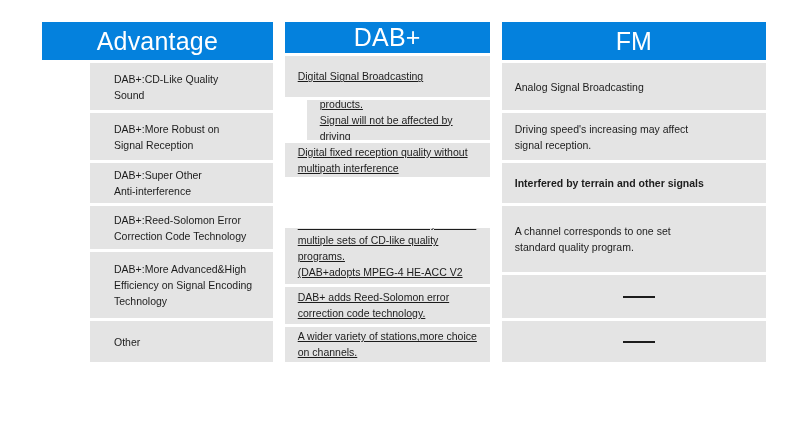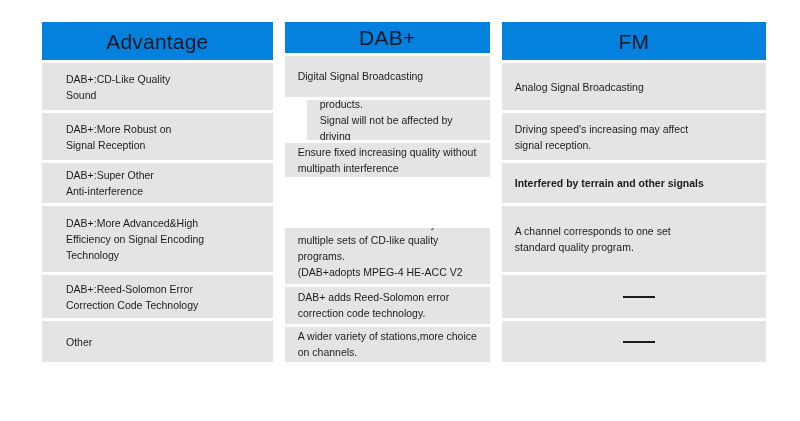--- a/index.html
+++ b/index.html
@@ -31,22 +31,22 @@
     flex-direction: column;
     gap: 3px;
   }
   .col-1 { width: 234px; }
   .col-2 { width: 208px; }
   .col-3 { width: 268px; }
 
   .col-header {
     height: 38px;
     background: #0481dd;
-    color: #0f172a;
-    font-size: 21px;
+    color: #ffffff;
+    font-size: 25px;
     display: flex;
     align-items: center;
     justify-content: center;
     letter-spacing: 0.2px;
     font-weight: normal;
     line-height: 1;
     box-sizing: border-box;
   }
 
   .cell {
@@ -54,22 +54,22 @@
     color: #1c1c1c;
     font-size: 10.5px;
     line-height: 16px;
     box-sizing: border-box;
     display: flex;
     flex-direction: column;
     justify-content: center;
     overflow: hidden;
   }
 
-  .col-1 .cell { padding: 4px 10px 4px 24px; }
-  .col-2 .cell { padding: 4px 12px 4px 13px; }
+  .col-1 .cell { padding: 4px 10px 4px 24px; margin-left: 48px; }
+  .col-2 .cell { padding: 4px 12px 4px 13px; text-decoration: underline; }
   .col-3 .cell { padding: 4px 3px 4px 13px; }
 
   
   .r1 { height: 47px; }
   .r2 { height: 47px; }
   .r3 { height: 40px; }
   .r4 { height: 66px; }
   .r5 { height: 43px; }
   .r6 { height: 41px; }
 
@@ -91,35 +91,35 @@
 <div class="table-wrap">
 
   <div class="column col-1">
     <div class="col-header">Advantage</div>
     <div class="cell r1" style="white-space: pre-line;">DAB+:CD-Like Quality
 Sound</div>
     <div class="cell r2" style="white-space: pre-line;">DAB+:More Robust on
 Signal Reception</div>
     <div class="cell r3" style="white-space: pre-line;">DAB+:Super Other
 Anti-interference</div>
+    <div class="cell r5" style="white-space: pre-line;">DAB+:Reed-Solomon Error
+Correction Code Technology</div>
     <div class="cell r4" style="white-space: pre-line;">DAB+:More Advanced&amp;High
 Efficiency on Signal Encoding
 Technology</div>
-    <div class="cell r5" style="white-space: pre-line;">DAB+:Reed-Solomon Error
-Correction Code Technology</div>
     <div class="cell r6" style="white-space: pre-line;">Other</div>
   </div>
 
   <div class="column col-2">
     <div class="col-header">DAB+</div>
     <div class="cell r1" style="white-space: pre-line;">Digital Signal Broadcasting</div>
     <div class="cell r2" style="white-space: pre-line; margin-left: 22px;">Suitable for car audio&amp;video products.
 Signal will not be affected by driving
 speed.</div>
-    <div class="cell r3" style="white-space: pre-line;">Ensure fixed increasing quality without
+    <div class="cell r3" style="white-space: pre-line;">Digital fixed reception quality without
 multipath interference</div>
     <div class="cell r4" style="white-space: pre-line; margin-top: 48px;">A channel can simultaneously transmit
 multiple sets of CD-like quality programs.
 (DAB+adopts MPEG-4 HE-ACC V2
 encoding technology.)</div>
     <div class="cell r5" style="white-space: pre-line;">DAB+ adds Reed-Solomon error
 correction code technology.</div>
     <div class="cell r6" style="white-space: pre-line;">A wider variety of stations,more choice
 on channels.</div>
   </div>

